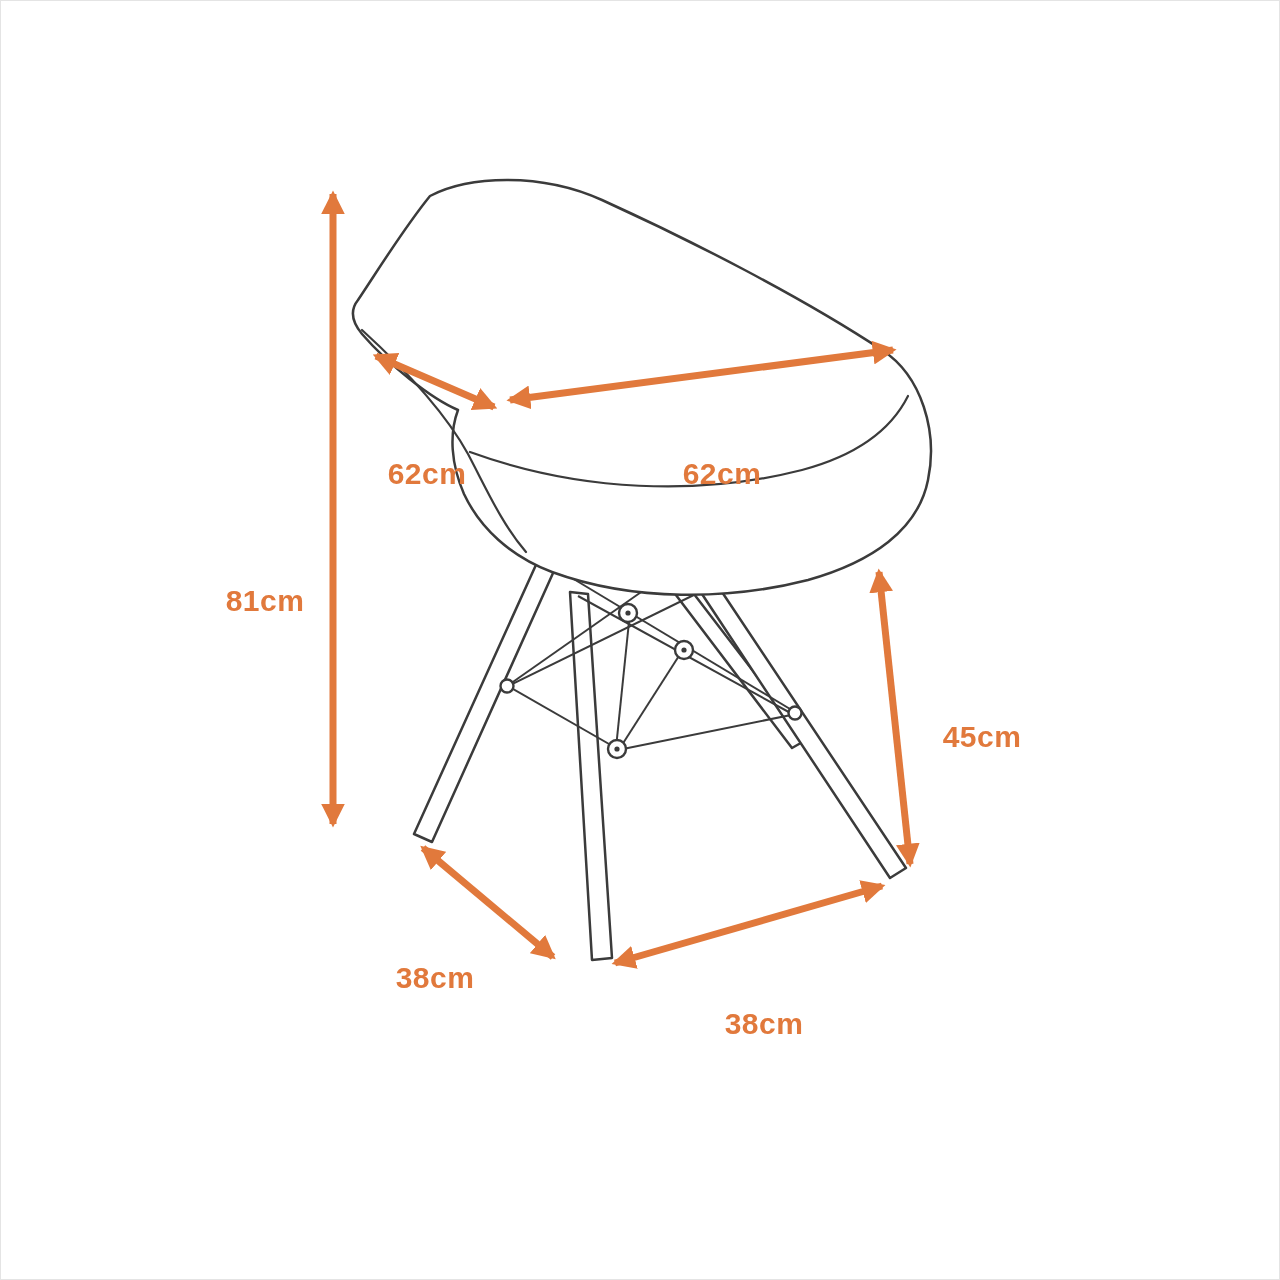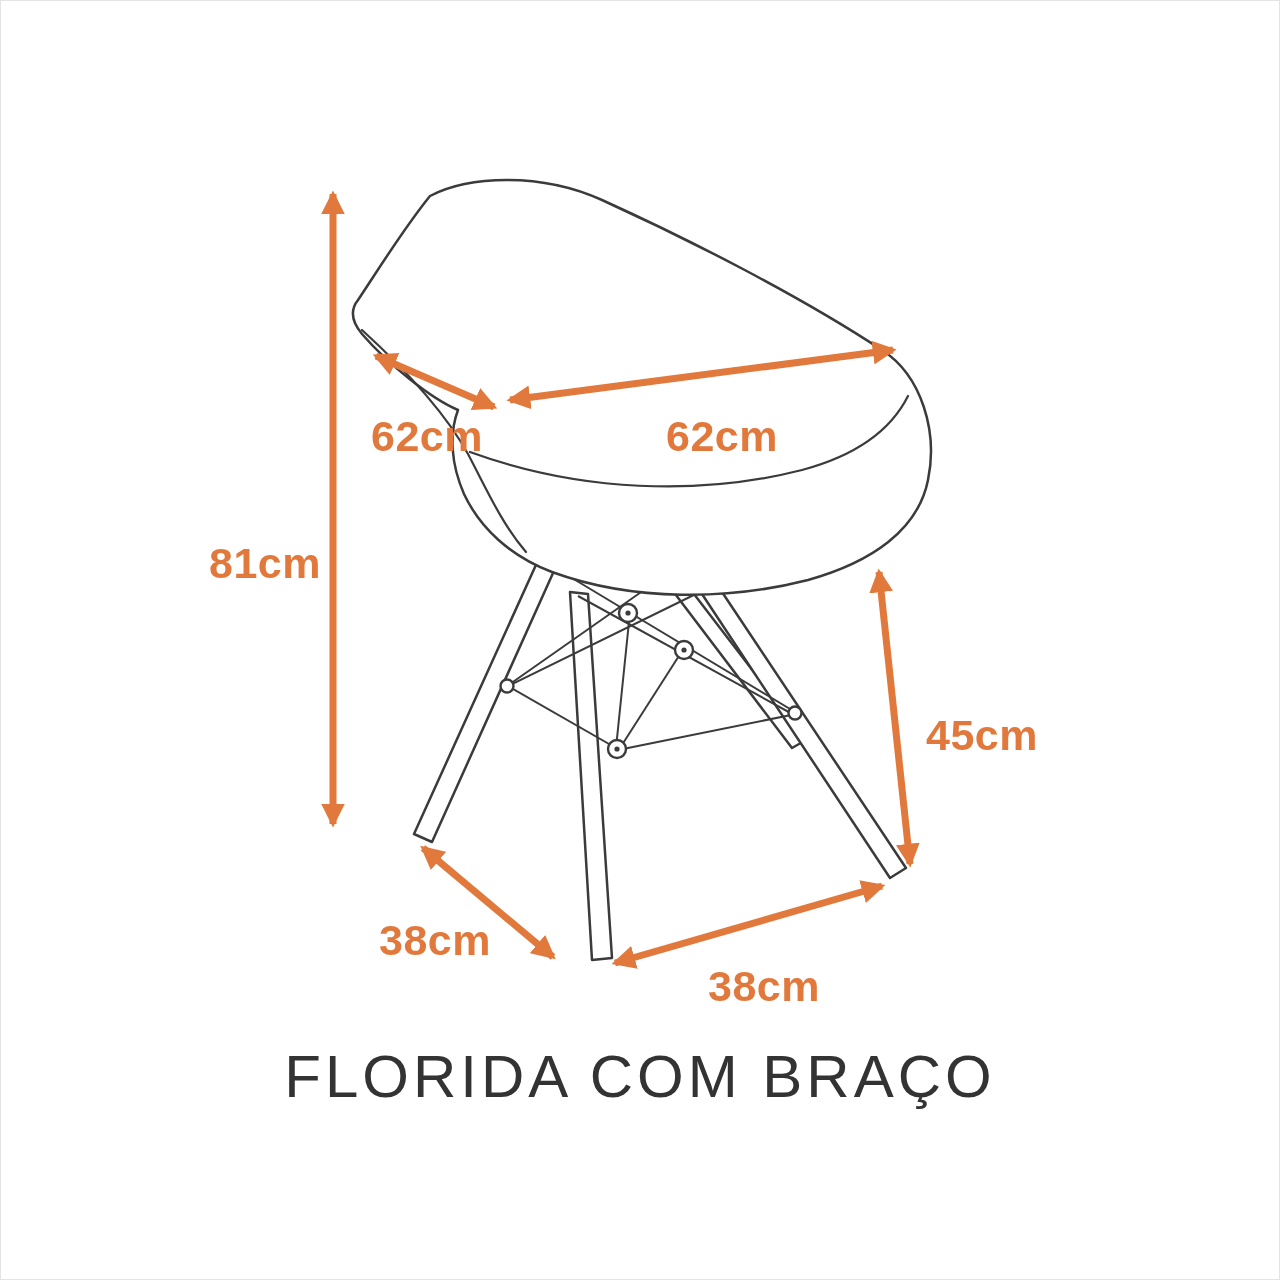--- a/index.html
+++ b/index.html
@@ -24,29 +24,30 @@
   .strut{ stroke:var(--line); stroke-width:2; fill:none; }
   .joint{ stroke:var(--line); stroke-width:2.4; fill:#fff; }
   .joint-dot{ fill:var(--line); }
   .dim-arrow{ stroke:var(--accent); stroke-width:7; fill:none; }
 
   .dim-label{
     position:absolute;
     width:150px;
     text-align:center;
     font-weight:bold;
-    font-size:43px;
+    font-size:30px;
     line-height:1;
     letter-spacing:0.5px;
     color:var(--accent);
+    margin-top:44px;
   }
   .lbl-height{ left:190px; top:542px; }
   .lbl-seat-depth{ left:352px; top:415px; }
   .lbl-width{ left:647px; top:415px; }
-  .lbl-seat-height{ left:907px; top:714px; }
+  .lbl-seat-height{ left:907px; top:678px; }
   .lbl-base-depth{ left:360px; top:919px; }
   .lbl-base-width{ left:689px; top:965px; }
 
   .product-title{
     position:absolute;
     left:0; right:0;
     top:1042px;
     text-align:center;
     font-size:60px;
     font-weight:400;
@@ -124,15 +125,14 @@
     </g>
   </svg>
 
   <div class="dim-label lbl-height">81cm</div>
   <div class="dim-label lbl-seat-depth">62cm</div>
   <div class="dim-label lbl-width">62cm</div>
   <div class="dim-label lbl-seat-height">45cm</div>
   <div class="dim-label lbl-base-depth">38cm</div>
   <div class="dim-label lbl-base-width">38cm</div>
 
-  <div class="product-title">FLORIDA COM BRAÇO</div>
 
 </div>
 
 </body></html>

